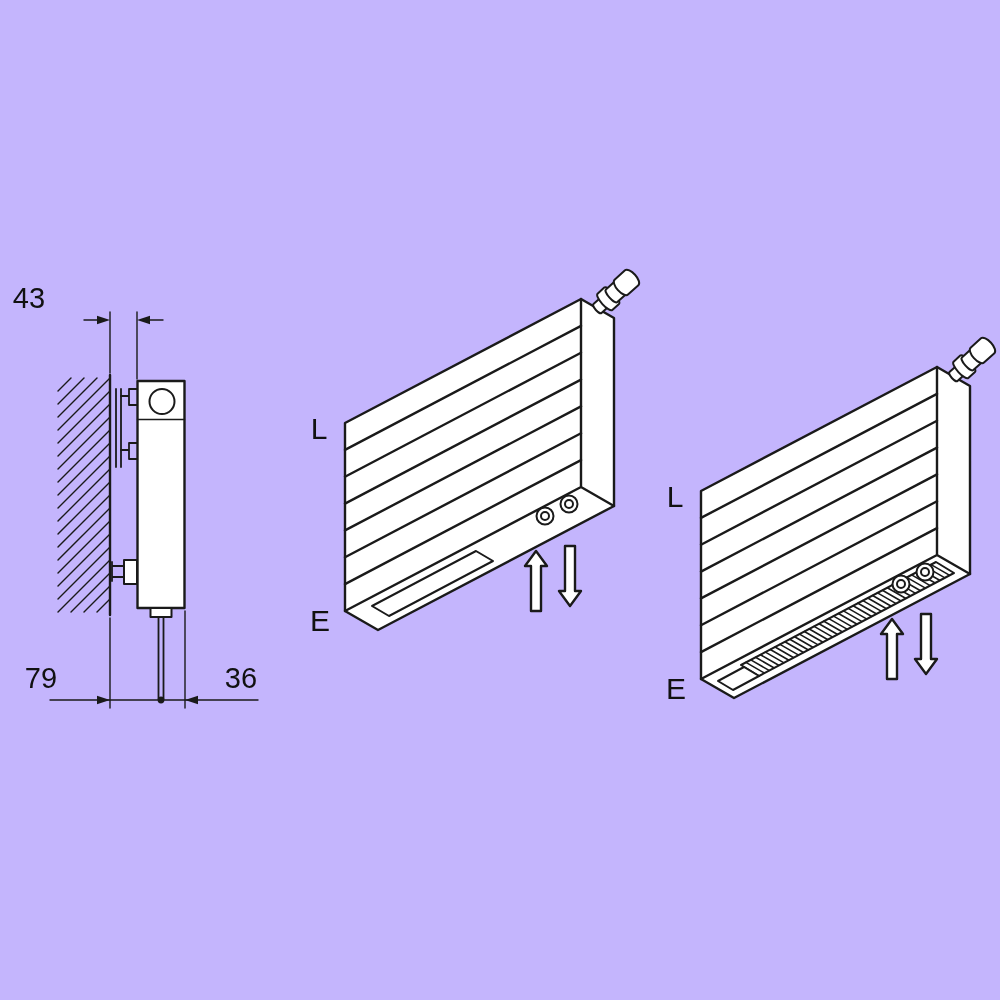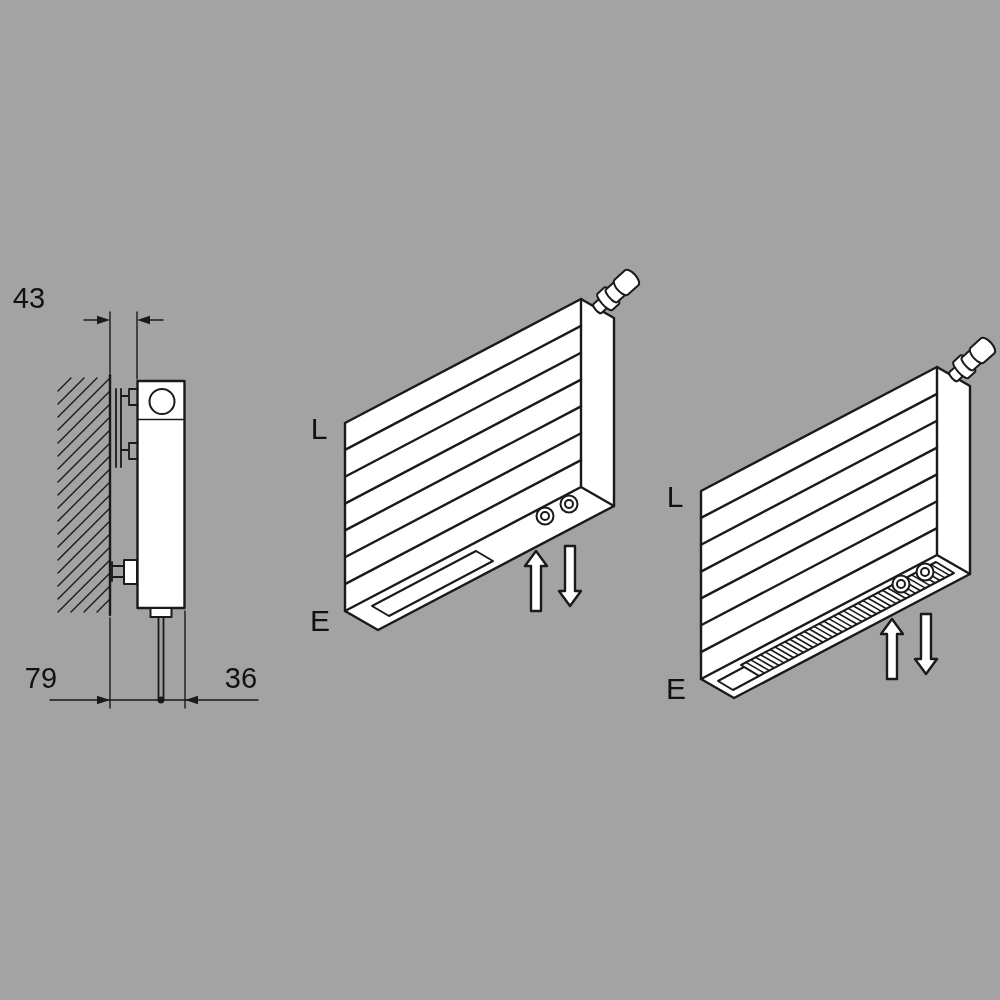--- a/index.html
+++ b/index.html
@@ -1,16 +1,16 @@
 <!DOCTYPE html>
 <html><head>
 <meta charset="utf-8">
 <style>
   html,body{margin:0;padding:0;background:#fff;}
-  .page{width:1000px;height:1000px;background:#a3a3a3;position:relative;}
+  .page{width:1000px;height:1000px;background:#c4b5fd;position:relative;}
   svg{display:block;}
   .k{stroke:#1a1a1a;fill:none;stroke-linejoin:round;stroke-linecap:round;}
   .mid{stroke-width:2.4;}
   .thin{stroke-width:1.4;}
   .w2{stroke-width:2;}
   .w18{stroke-width:1.8;}
   .fin{stroke-width:1.6;}
   .fw{fill:#fff;}
   .blk{fill:#1a1a1a;stroke:none;}
   text{font-family:"Liberation Sans","DejaVu Sans",sans-serif;fill:#111;text-anchor:middle;}

